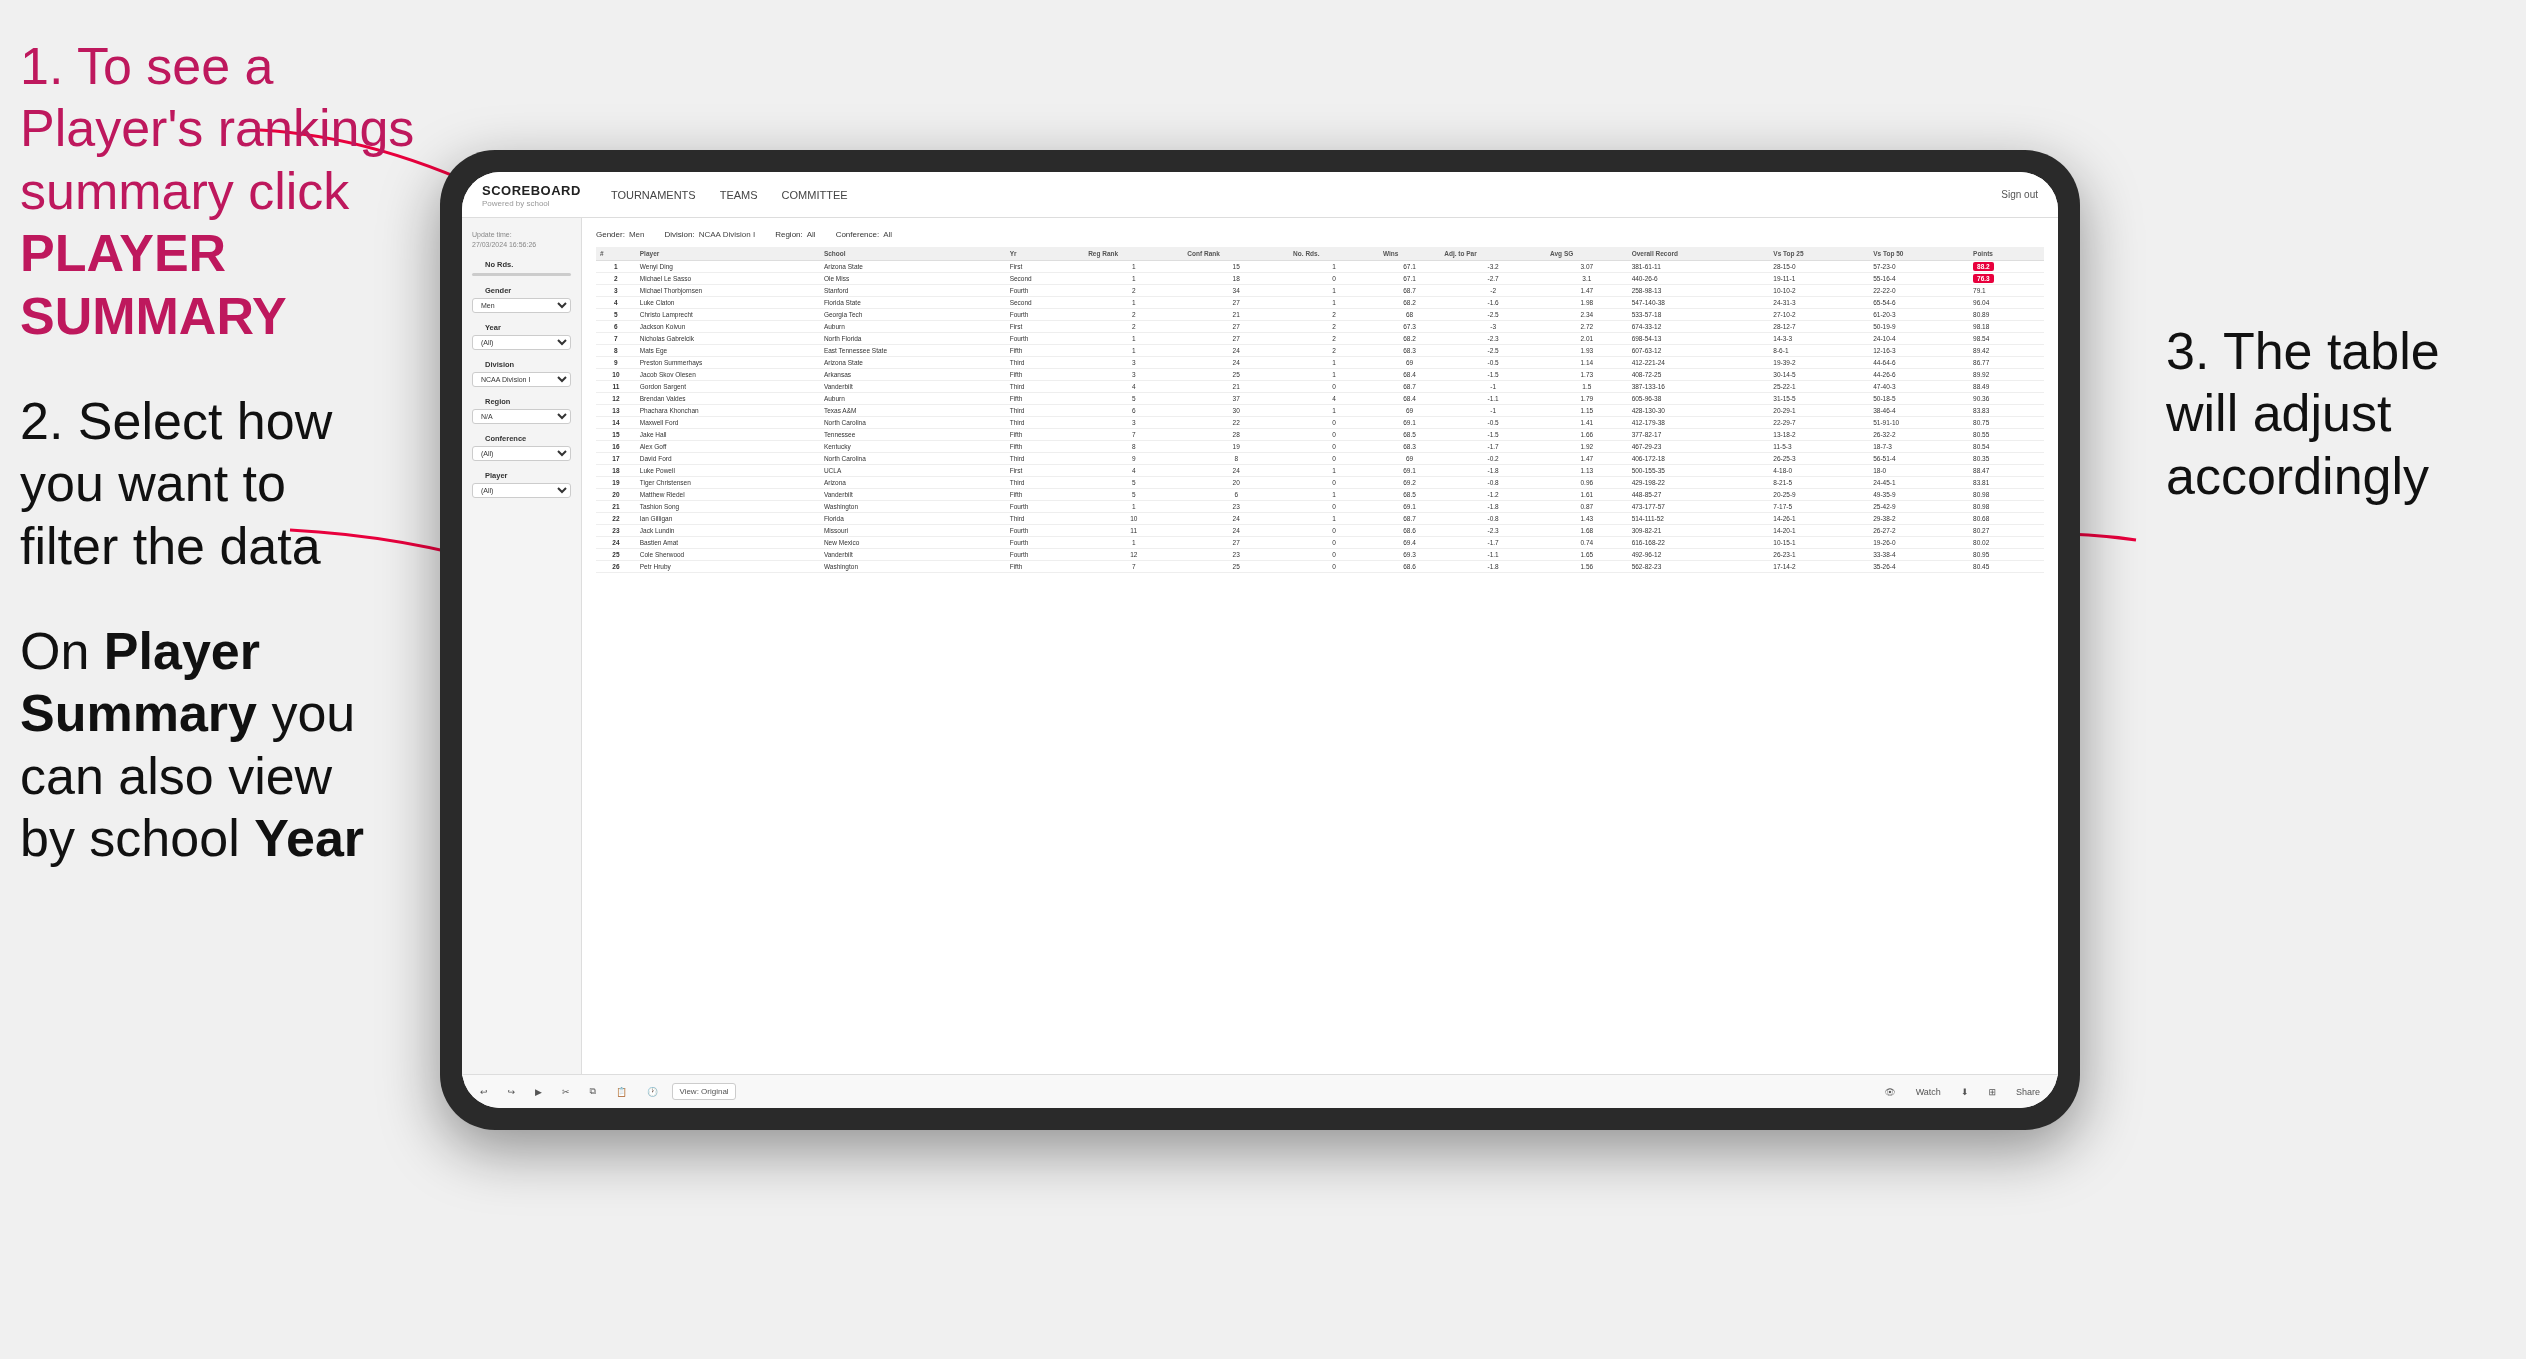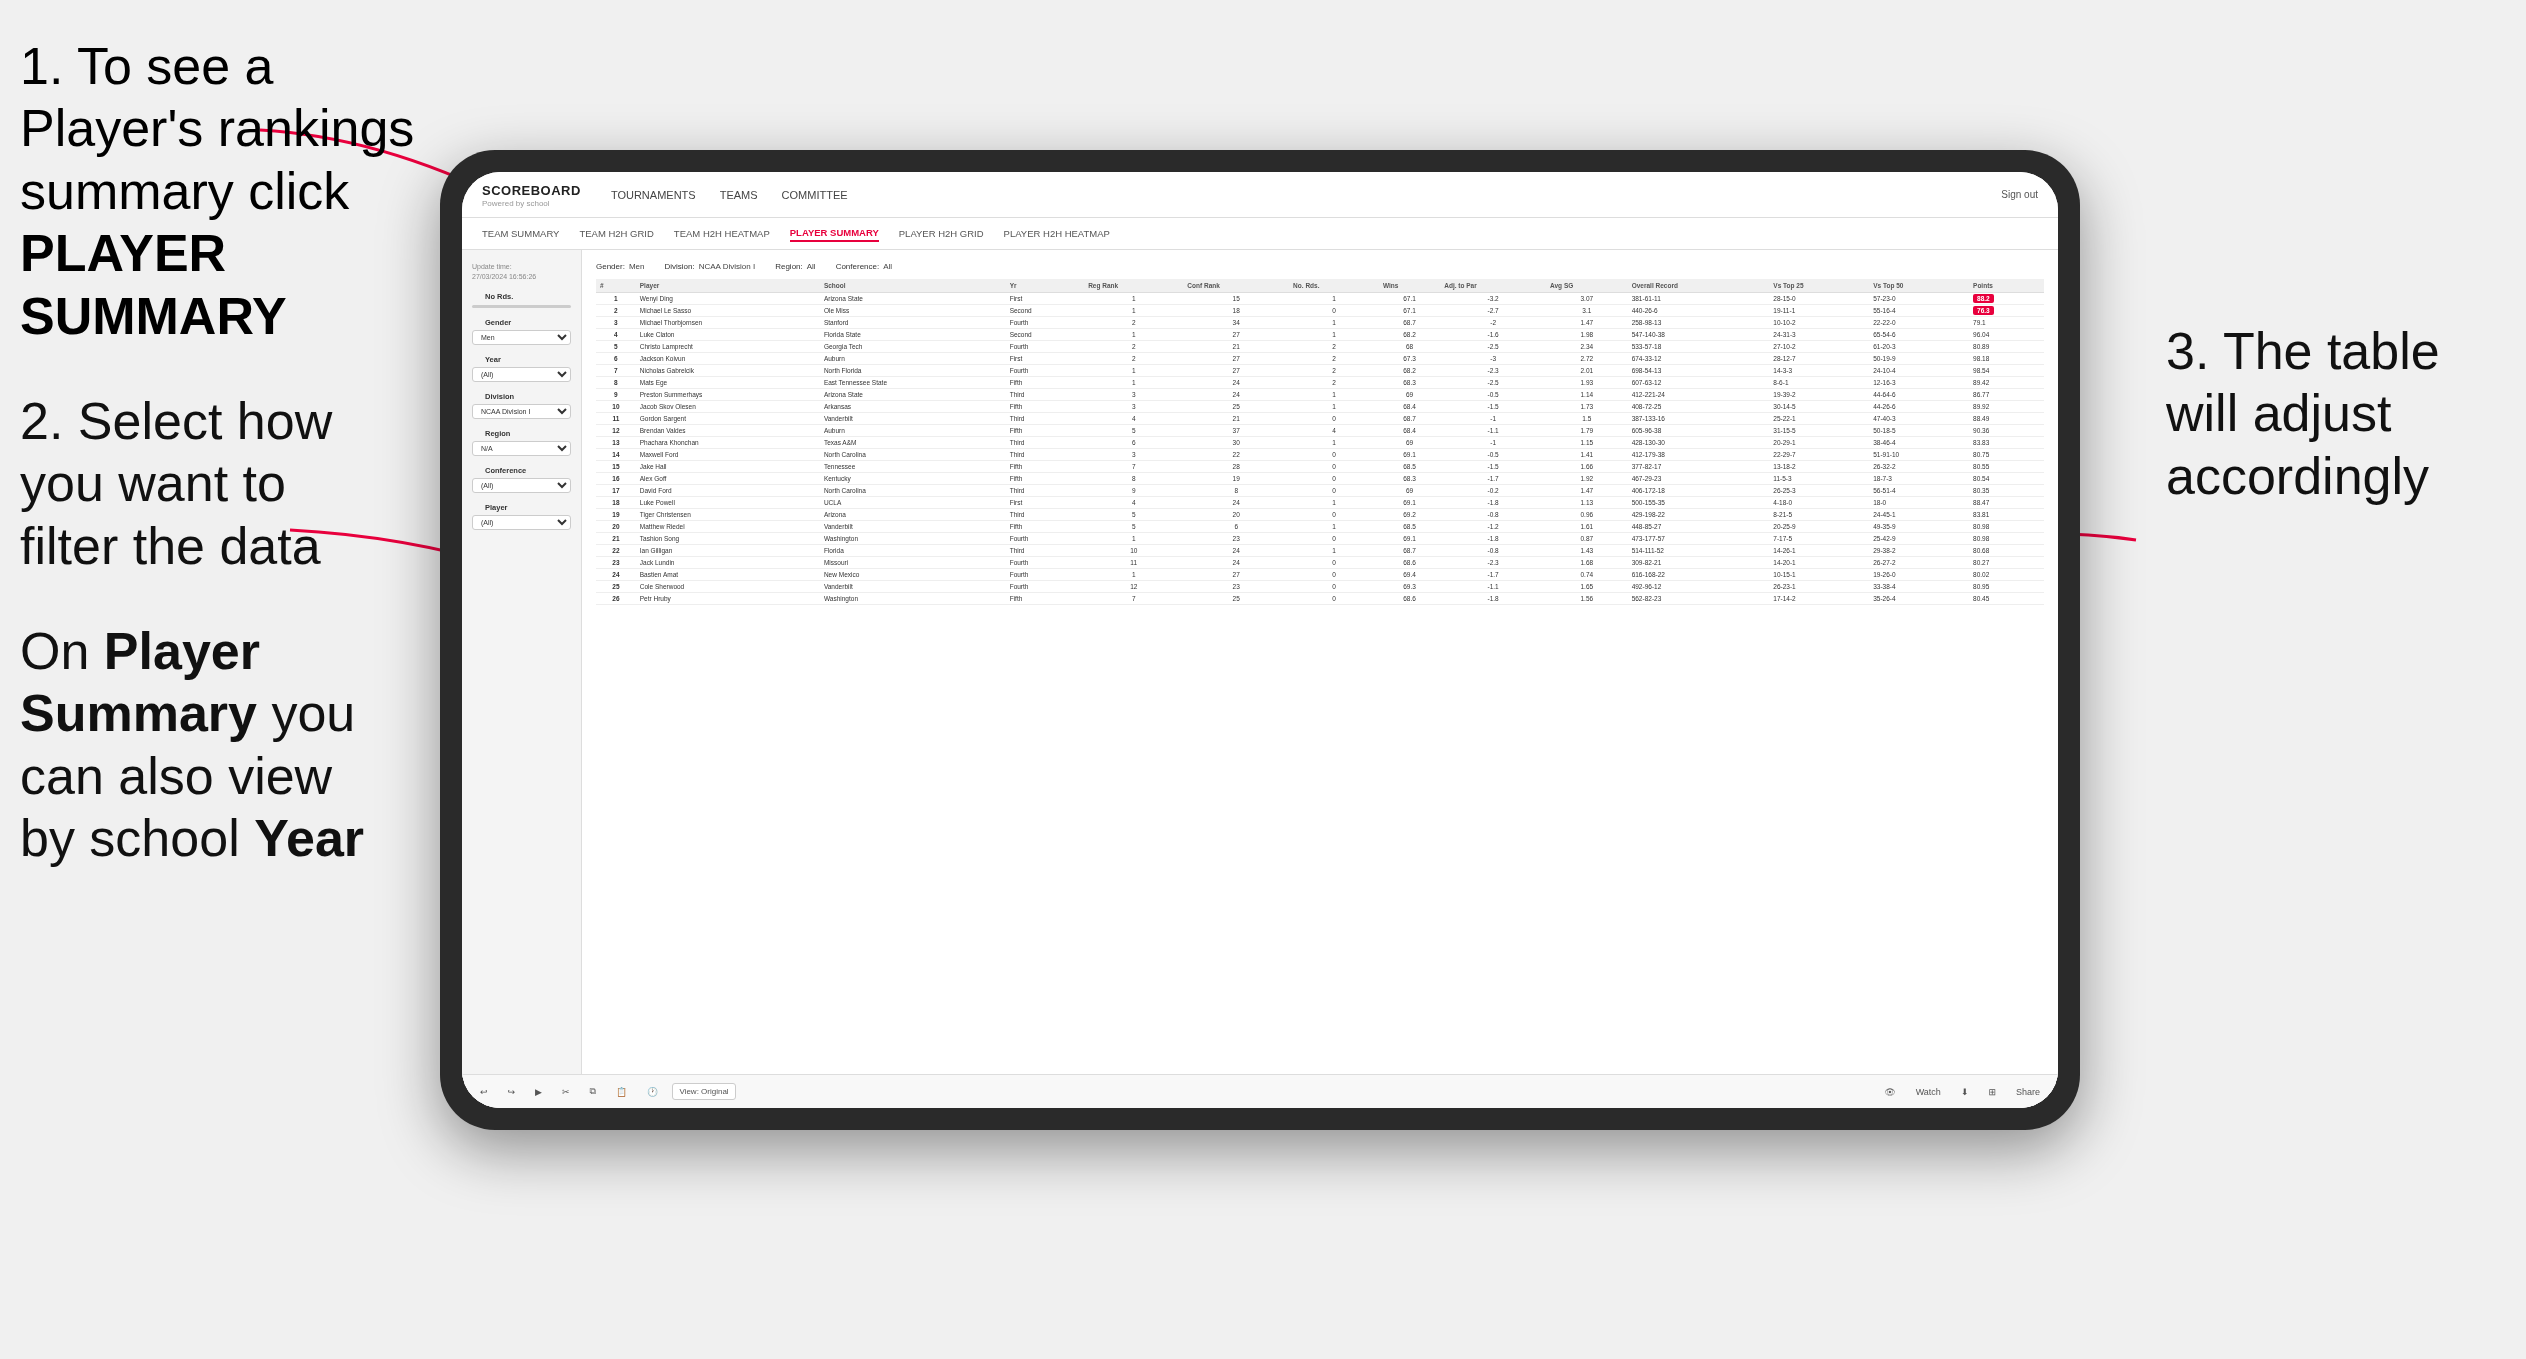--- a/index.html
+++ b/index.html
@@ -13,21 +13,21 @@
     }
 
     
     .instruction-1 {
       position: absolute;
       top: 35px;
       left: 20px;
       width: 420px;
       font-size: 52px;
       line-height: 1.2;
-      color: #000000;
+      color: #be185d;
     }
     .instruction-1 strong {
       font-weight: 900;
     }
 
     .instruction-2 {
       position: absolute;
       top: 390px;
       left: 20px;
       width: 340px;
@@ -393,28 +393,20 @@
       <div class="nav-items">
         <span class="nav-item">TOURNAMENTS</span>
         <span class="nav-item">TEAMS</span>
         <span class="nav-item">COMMITTEE</span>
       </div>
       <div class="header-right">
         <span style="cursor:pointer;color:#555;">Sign out</span>
       </div>
     </div>
 
-    <div class="sub-nav">
-      <span class="sub-nav-item">TEAM SUMMARY</span>
-      <span class="sub-nav-item">TEAM H2H GRID</span>
-      <span class="sub-nav-item">TEAM H2H HEATMAP</span>
-      <span class="sub-nav-item active">PLAYER SUMMARY</span>
-      <span class="sub-nav-item">PLAYER H2H GRID</span>
-      <span class="sub-nav-item">PLAYER H2H HEATMAP</span>
-    </div>
 
     <div class="main-content">
 
       <div class="sidebar">
         <div class="sidebar-update">
           <span>Update time:</span><br>
           <span>27/03/2024 16:56:26</span>
         </div>
 
         <div class="sidebar-section">

